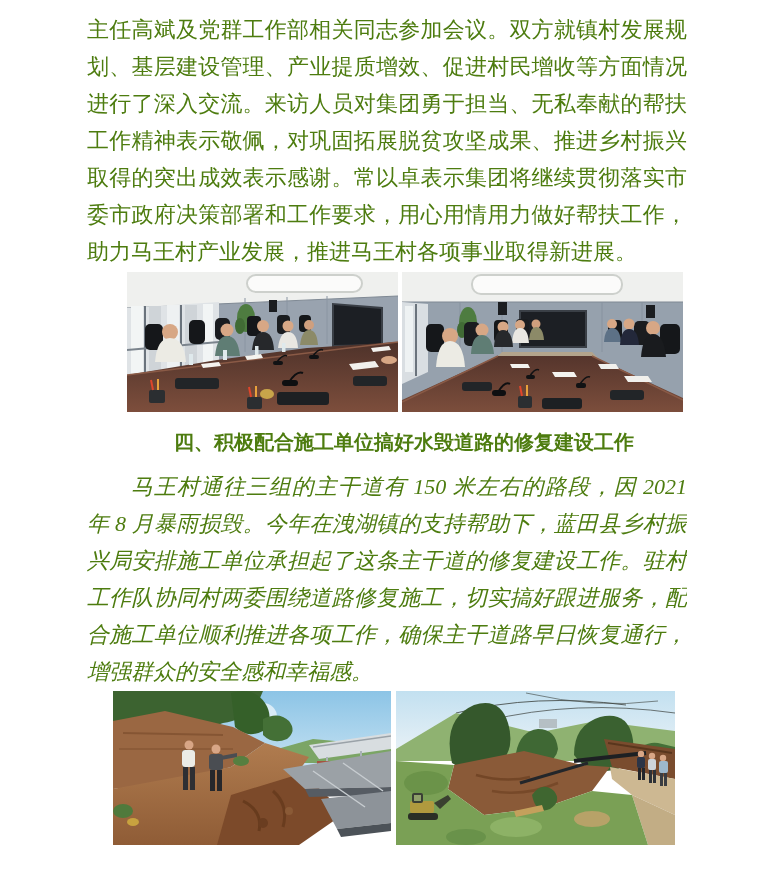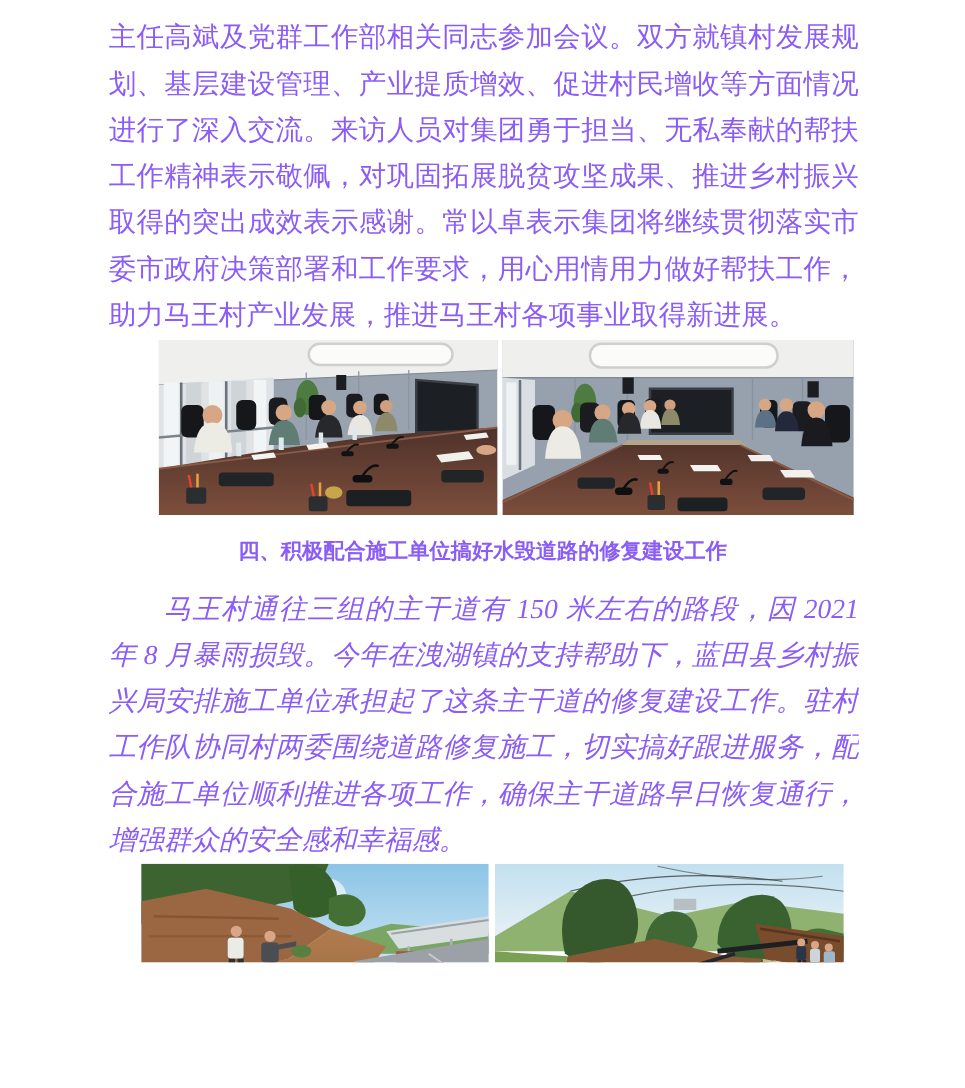--- a/index.html
+++ b/index.html
@@ -1,44 +1,44 @@
 <!DOCTYPE html>
 <html><head>
 <meta charset="utf-8">
 <style>
   html, body { margin: 0; padding: 0; background: #ffffff; }
   .page {
     position: relative;
     width: 772px;
-    height: 770px;
+    height: 870px;
     background: #ffffff;
     font-family: "Liberation Serif", "DejaVu Serif", serif;
-    color: #8b5cf6;
+    color: #4d7c0f;
     overflow: hidden;
   }
   .body-para {
     position: absolute;
     left: 87px;
     width: 600px;
     font-size: 22px;
     line-height: 37px;
     text-align: justify;
     overflow: hidden;
   }
   #para1 { top: 11px; height: 260px; }
   #para2 { top: 468px; height: 223px; text-indent: 44px; font-style: italic; }
   .section-heading {
     position: absolute;
-    left: 86px;
+    left: 104px;
     top: 424px;
     width: 600px;
     text-align: center;
-    font-family: Liberation Mono, monospace;
+    font-family: Liberation Serif, serif;
     font-weight: bold;
-    font-size: 17px;
+    font-size: 20px;
     line-height: 37px;
     white-space: nowrap;
     overflow: hidden;
   }
   .photo-row { position: absolute; display: flex; }
   #photo-row-1 { left: 127px; top: 272px; gap: 4px; }
   #photo-row-2 { left: 113px; top: 691px; gap: 5px; }
   .photo { display: block; }
   svg { display: block; }
 </style>

